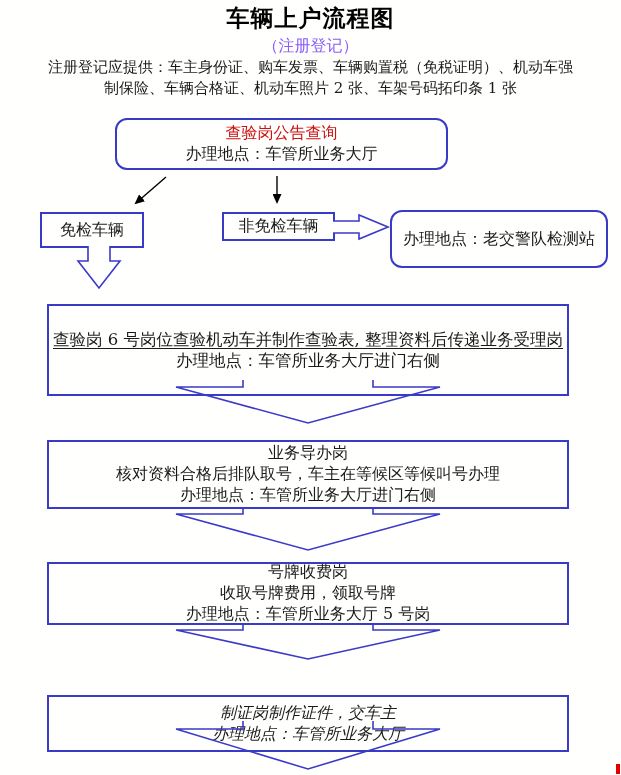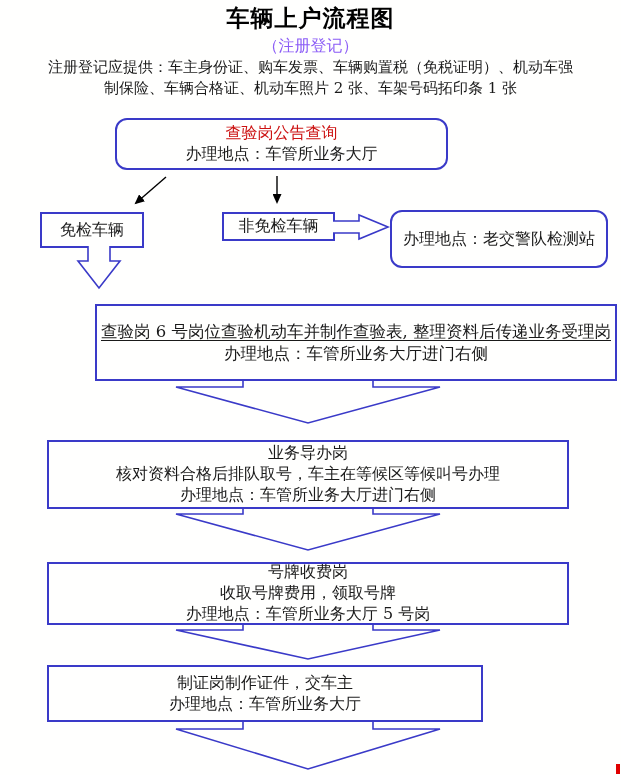--- a/index.html
+++ b/index.html
@@ -20,24 +20,24 @@
   .node div{white-space:nowrap;}
   .rounded{border-radius:12px;}
 
   .red{color:#cc1111;}
   .uline{text-decoration:underline;text-underline-offset:3px;}
 
   .n-announcement{left:115px;top:118px;width:333px;height:52px;}
   .n-exempt{left:40px;top:212px;width:104px;height:36px;}
   .n-nonexempt{left:222px;top:212px;width:113px;height:29px;text-align:center;}
   .n-safety{left:390px;top:210px;width:218px;height:58px;font-size:16px;}
-  .n-inspect{left:47px;top:304px;width:522px;height:77px;font-size:16.5px;margin-left:48px;}
+  .n-inspect{left:47px;top:304px;width:522px;height:92px;font-size:16.5px;}
   .n-guide{left:47px;top:440px;width:522px;height:69px;}
   .n-platefee{left:47px;top:562px;width:522px;height:63px;}
-  .n-cert{left:47px;top:665px;width:436px;height:57px;}
+  .n-cert{left:47px;top:695px;width:522px;height:57px;font-style:italic;}
 
   svg.overlay{position:absolute;left:0;top:0;pointer-events:none;}
 </style>
 </head>
 <body>
 
 <div id="canvas">
 
   <div class="page-title">车辆上户流程图</div>
   <div class="page-subtitle">（注册登记）</div>

